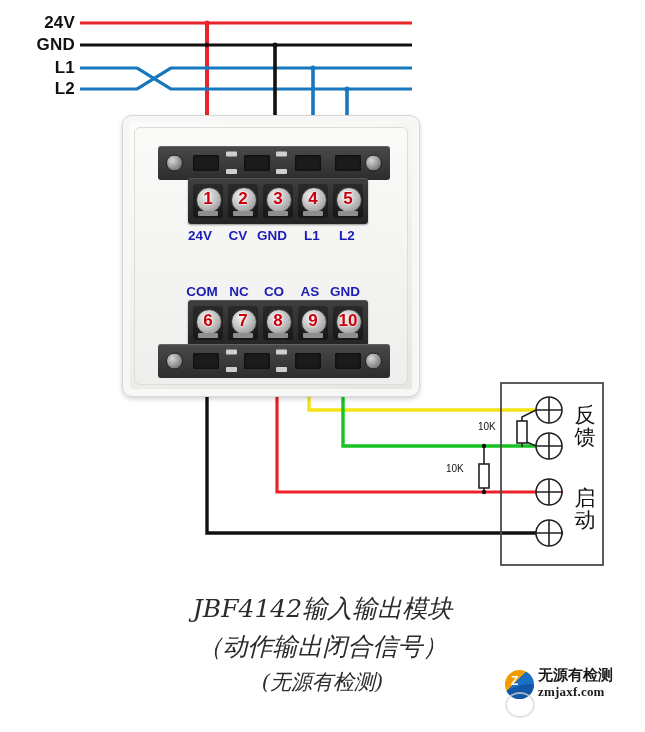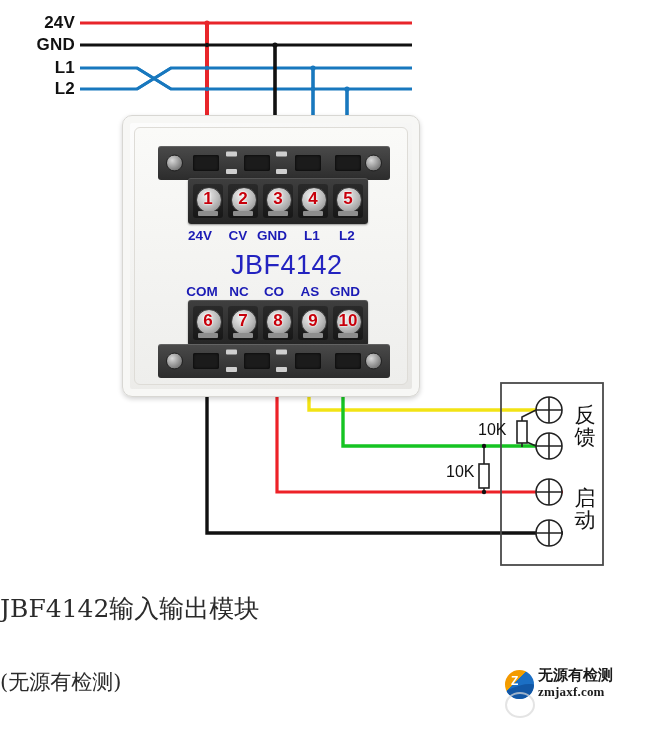--- a/index.html
+++ b/index.html
@@ -83,29 +83,29 @@
     position:absolute;font-size:27px;color:#2323c0;letter-spacing:.5px;
     white-space:nowrap;font-family:"Liberation Sans","DejaVu Sans",sans-serif;
   }
 
   
   .cn-label{
     position:absolute;font-size:21px;color:#111;line-height:1.06;
     font-family:"DejaVu Sans","Liberation Sans",sans-serif;width:26px;text-align:center;
   }
   .res-label{
-    position:absolute;font-size:16px;color:#111;white-space:nowrap;
+    position:absolute;font-size:10px;color:#111;white-space:nowrap;
     font-family:"Liberation Sans","DejaVu Sans",sans-serif;
   }
 
   
   .caption{
-    position:absolute;left:0;width:645px;text-align:left;
+    position:absolute;left:0;width:645px;text-align:center;
     font-family:"DejaVu Serif","Liberation Serif",serif;
-    color:#2b2b2b;white-space:nowrap;
+    color:#2b2b2b;white-space:nowrap;font-style:italic;
   }
   .cap1{top:592px;font-size:25px;}
   .cap2{top:630px;font-size:25px;}
   .cap3{top:668px;font-size:21px;}
 
   
   .logo{position:absolute;left:505px;top:666px;width:132px;height:40px;}
   .logo-mark{
     position:absolute;left:0;top:4px;width:29px;height:29px;border-radius:50%;
     background:linear-gradient(135deg,#f39200 0%,#f3a000 38%,#1b6fc4 39%,#1b6fc4 100%);
@@ -254,21 +254,20 @@
         <div class="foot"></div>
     </div>
   </div>
 
   <div class="tlabel" style="left:178px;top:228px;width:44px;">24V</div>
   <div class="tlabel" style="left:216px;top:228px;width:44px;">CV</div>
   <div class="tlabel" style="left:250px;top:228px;width:44px;">GND</div>
   <div class="tlabel" style="left:290px;top:228px;width:44px;">L1</div>
   <div class="tlabel" style="left:325px;top:228px;width:44px;">L2</div>
 
-  <div class="model" style="left:231px;top:250px;">JBF4142</div>
 
   <div class="tlabel" style="left:180px;top:284px;width:44px;">COM</div>
   <div class="tlabel" style="left:217px;top:284px;width:44px;">NC</div>
   <div class="tlabel" style="left:252px;top:284px;width:44px;">CO</div>
   <div class="tlabel" style="left:288px;top:284px;width:44px;">AS</div>
   <div class="tlabel" style="left:323px;top:284px;width:44px;">GND</div>
 
   <div class="termblock" style="left:188px;top:300px;width:180px;height:46px;">
     <div class="screw" style="left:5px;">
       <div class="head"></div>
@@ -310,20 +309,21 @@
     <div class="clip" style="left:118px;bottom:6px;top:auto;transform:none;"></div>
   </div>
 
   <div class="res-label" style="left:478px;top:421px;">10K</div>
   <div class="res-label" style="left:446px;top:463px;">10K</div>
 
   <div class="cn-label" style="left:572px;top:404px;">反馈</div>
   <div class="cn-label" style="left:572px;top:487px;">启动</div>
 
   <div class="caption cap1">JBF4142输入输出模块</div>
+  <div class="caption cap2">（动作输出闭合信号）</div>
   <div class="caption cap3">(无源有检测)</div>
 
   <div class="logo">
     <div class="logo-mark">
       <div class="wave"></div>
       <div class="z">Z</div>
     </div>
     <div class="logo-name">无源有检测</div>
     <div class="logo-url">zmjaxf.com</div>
   </div>

